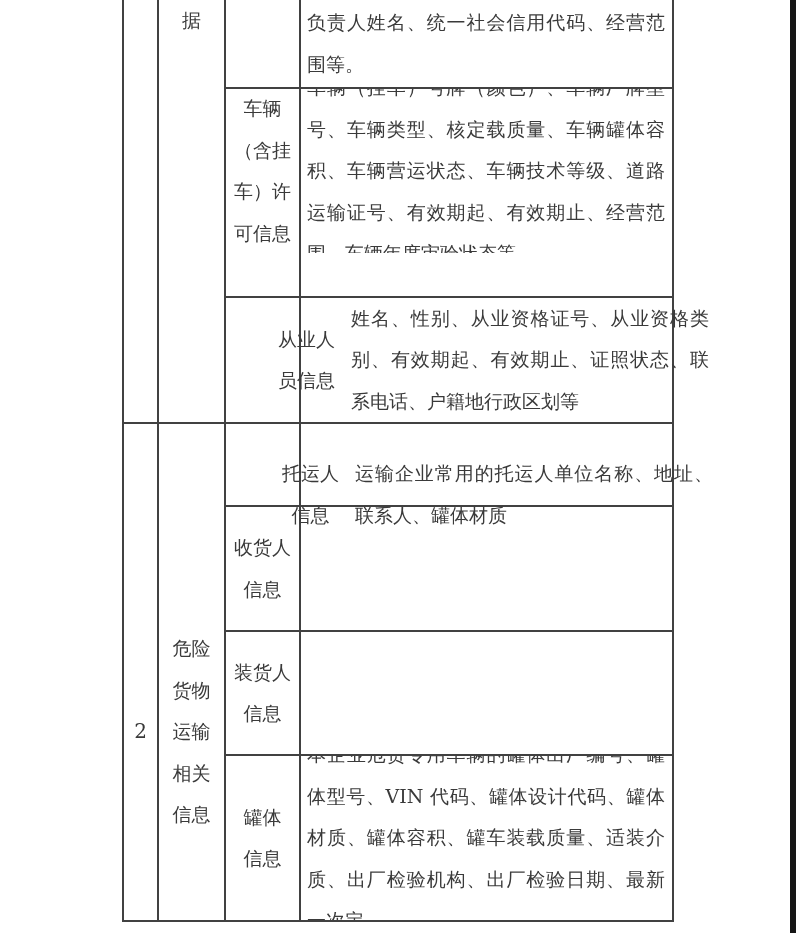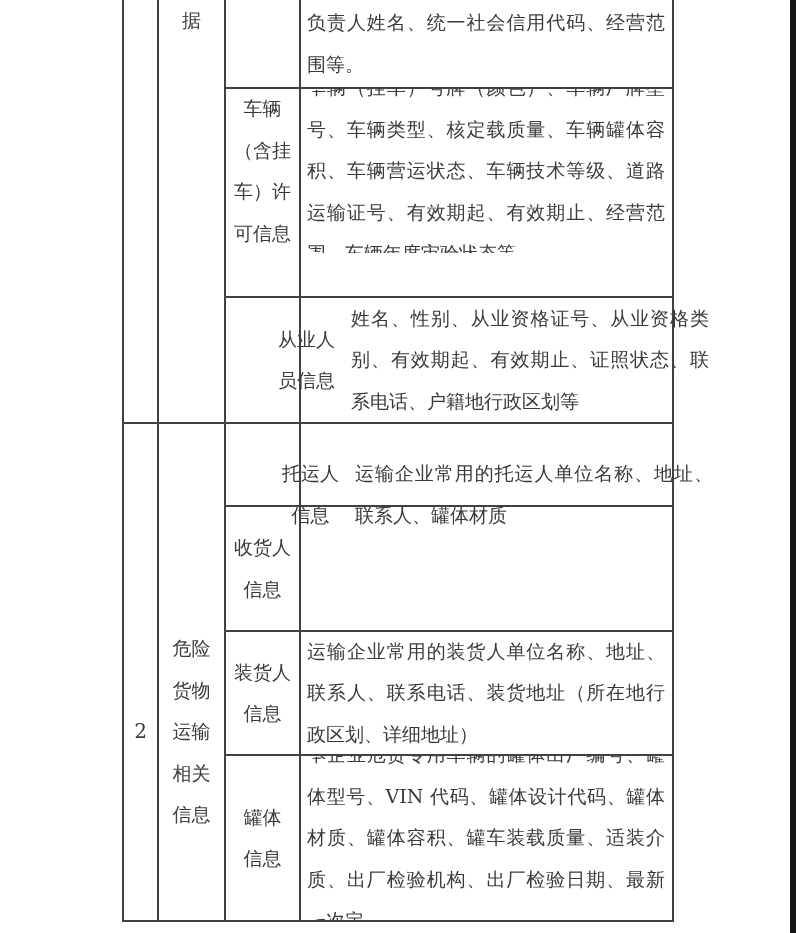--- a/index.html
+++ b/index.html
@@ -38,21 +38,21 @@
     text-align: justify;
     white-space: normal;
     padding: 0 7px 0 6px;
   }
   .cell.cat-top { justify-content: flex-start; }
   .cell.num { font-size: 20px; }
   
   .c1 { left: 2px;   width: 33px; }
   .c2 { left: 37px;  width: 65px; }
   .c3 { left: 104px; width: 73px; }
-  .c4 { left: 179px; width: 371px; border-radius: 21px; }
+  .c4 { left: 179px; width: 371px; }
   
   .r0 { top: 0;     height: 87px; }
   .r1 { top: 89px;  height: 164px; }
   .r2 { top: 298px; height: 124px; margin-left: 44px; }
   .r3 { top: 445px; height: 99px; margin-left: 48px; }
   .r4 { top: 507px; height: 123px; }
   .r5 { top: 632px; height: 122px; }
   .r6 { top: 756px; height: 164px; }
   .sec1 { top: 0;     height: 422px; }
   .sec2 { top: 424px; height: 616px; }
@@ -103,21 +103,20 @@
 
     <div class="cell c3 r3">托运人
 信息</div>
     <div class="cell desc c4 r3">运输企业常用的托运人单位名称、地址、联系人、罐体材质</div>
 
     <div class="cell c3 r4">收货人
 信息</div>
 
     <div class="cell c3 r5">装货人
 信息</div>
-    <div class="cell desc c4 r5">运输企业常用的装货人单位名称、地址、联系人、联系电话、装货地址（所在地行政区划、详细地址）</div>
 
     <div class="cell c3 r6">罐体
 信息</div>
     <div class="cell desc c4 r6">本企业危货专用车辆的罐体出厂编号、罐体型号、VIN 代码、罐体设计代码、罐体材质、罐体容积、罐车装载质量、适装介质、出厂检验机构、出厂检验日期、最新一次定</div>
 
   </div>
 
   <div class="edge-strip"></div>
 </div>
 

